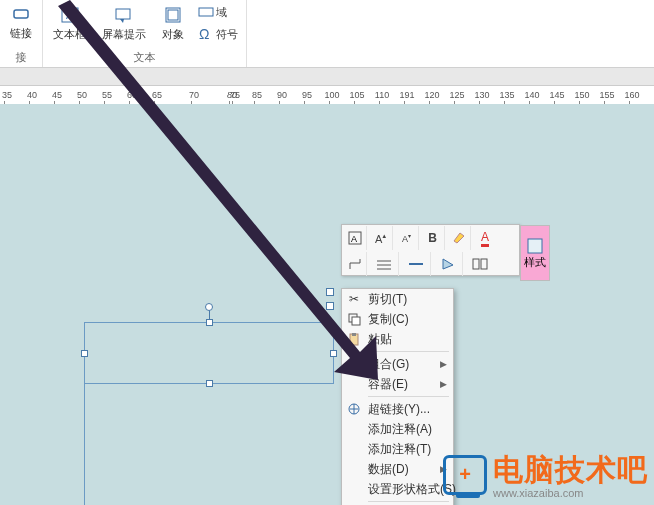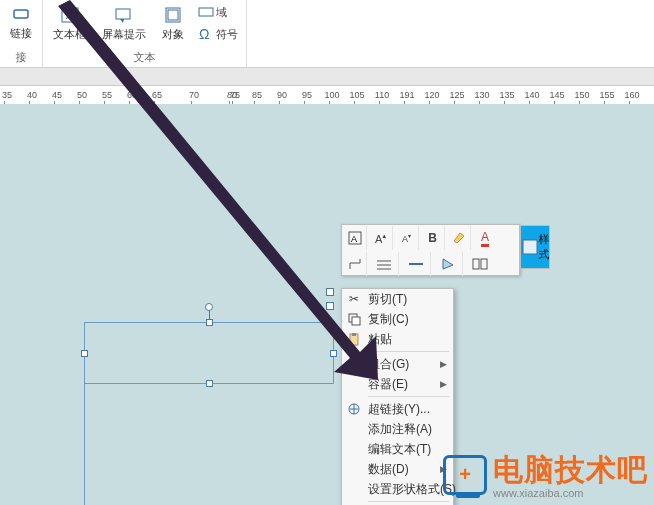--- a/index.html
+++ b/index.html
@@ -34,21 +34,21 @@
 .ext-handle { position: absolute; width: 8px; height: 8px; background: #fff; border: 1px solid #4a7aa8; }
 .ext-handle.e1 { left: 326px; top: 184px; }
 .ext-handle.e2 { left: 326px; top: 198px; }
 .conn-line { position: absolute; left: 84px; top: 280px; width: 1px; height: 140px; border-left: 1.5px solid #6b9ac4; }
 
 .float-toolbar { position: absolute; left: 341px; top: 120px; width: 179px; height: 52px; background: #f7f7f7; border: 1px solid #bcbcbc; box-shadow: 1px 1px 3px rgba(0,0,0,.2); display: flex; flex-direction: column; }
 .ft-row { display: flex; flex: 1; align-items: center; }
 .ft-btn { flex: none; width: 24px; height: 24px; margin: 1px; display: flex; align-items: center; justify-content: center; font-size: 12px; color: #444; border-right: 1px solid #e4e4e4; }
 .ft-btn.wide { width: 30px; }
 .ft-btn:last-child { border-right: none; }
-.ft-side { position: absolute; right: -31px; top: 0; width: 30px; height: 44px; background: #0ea5e9; border: 1px solid #bcbcbc; display: flex; align-items: center; justify-content: center; font-size: 11px; }
+.ft-side { position: absolute; right: -31px; top: 0; width: 30px; height: 56px; background: #f9a8d4; border: 1px solid #bcbcbc; display: flex; flex-direction: column; align-items: center; justify-content: center; font-size: 11px; }
 .ft-side .ico { width: 18px; height: 18px; }
 
 .context-menu { position: absolute; left: 341px; top: 184px; width: 113px; background: #f7f7f7; border: 1px solid #bcbcbc; box-shadow: 2px 2px 5px rgba(0,0,0,.25); font-size: 12px; color: #333; }
 .cm-item { display: flex; align-items: center; height: 20px; padding: 0 6px 0 4px; gap: 6px; position: relative; }
 .cm-icon { width: 16px; height: 16px; flex: none; display: flex; align-items: center; justify-content: center; }
 .cm-label { flex: 1; white-space: nowrap; }
 .cm-arrow { font-size: 9px; color: #666; }
 .cm-sep { height: 1px; background: #d8d8d8; margin: 2px 4px 2px 26px; }
 
 .big-arrow { position: absolute; left: 30px; top: 0; pointer-events: none; }
@@ -337,21 +337,21 @@
           </svg>
         </span>
       <span class="cm-label">超链接(Y)...</span>
     </div>
     <div class="cm-item">
       <span class="cm-icon"></span>
       <span class="cm-label">添加注释(A)</span>
     </div>
     <div class="cm-item">
       <span class="cm-icon"></span>
-      <span class="cm-label">编辑文本(T)</span>
+      <span class="cm-label">添加注释(T)</span>
     </div>
     <div class="cm-item">
       <span class="cm-icon"></span>
       <span class="cm-label">数据(D)</span>
       <span class="cm-arrow">▶</span>
     </div>
     <div class="cm-item">
       <span class="cm-icon"></span>
       <span class="cm-label">设置形状格式(S)</span>
     </div>

